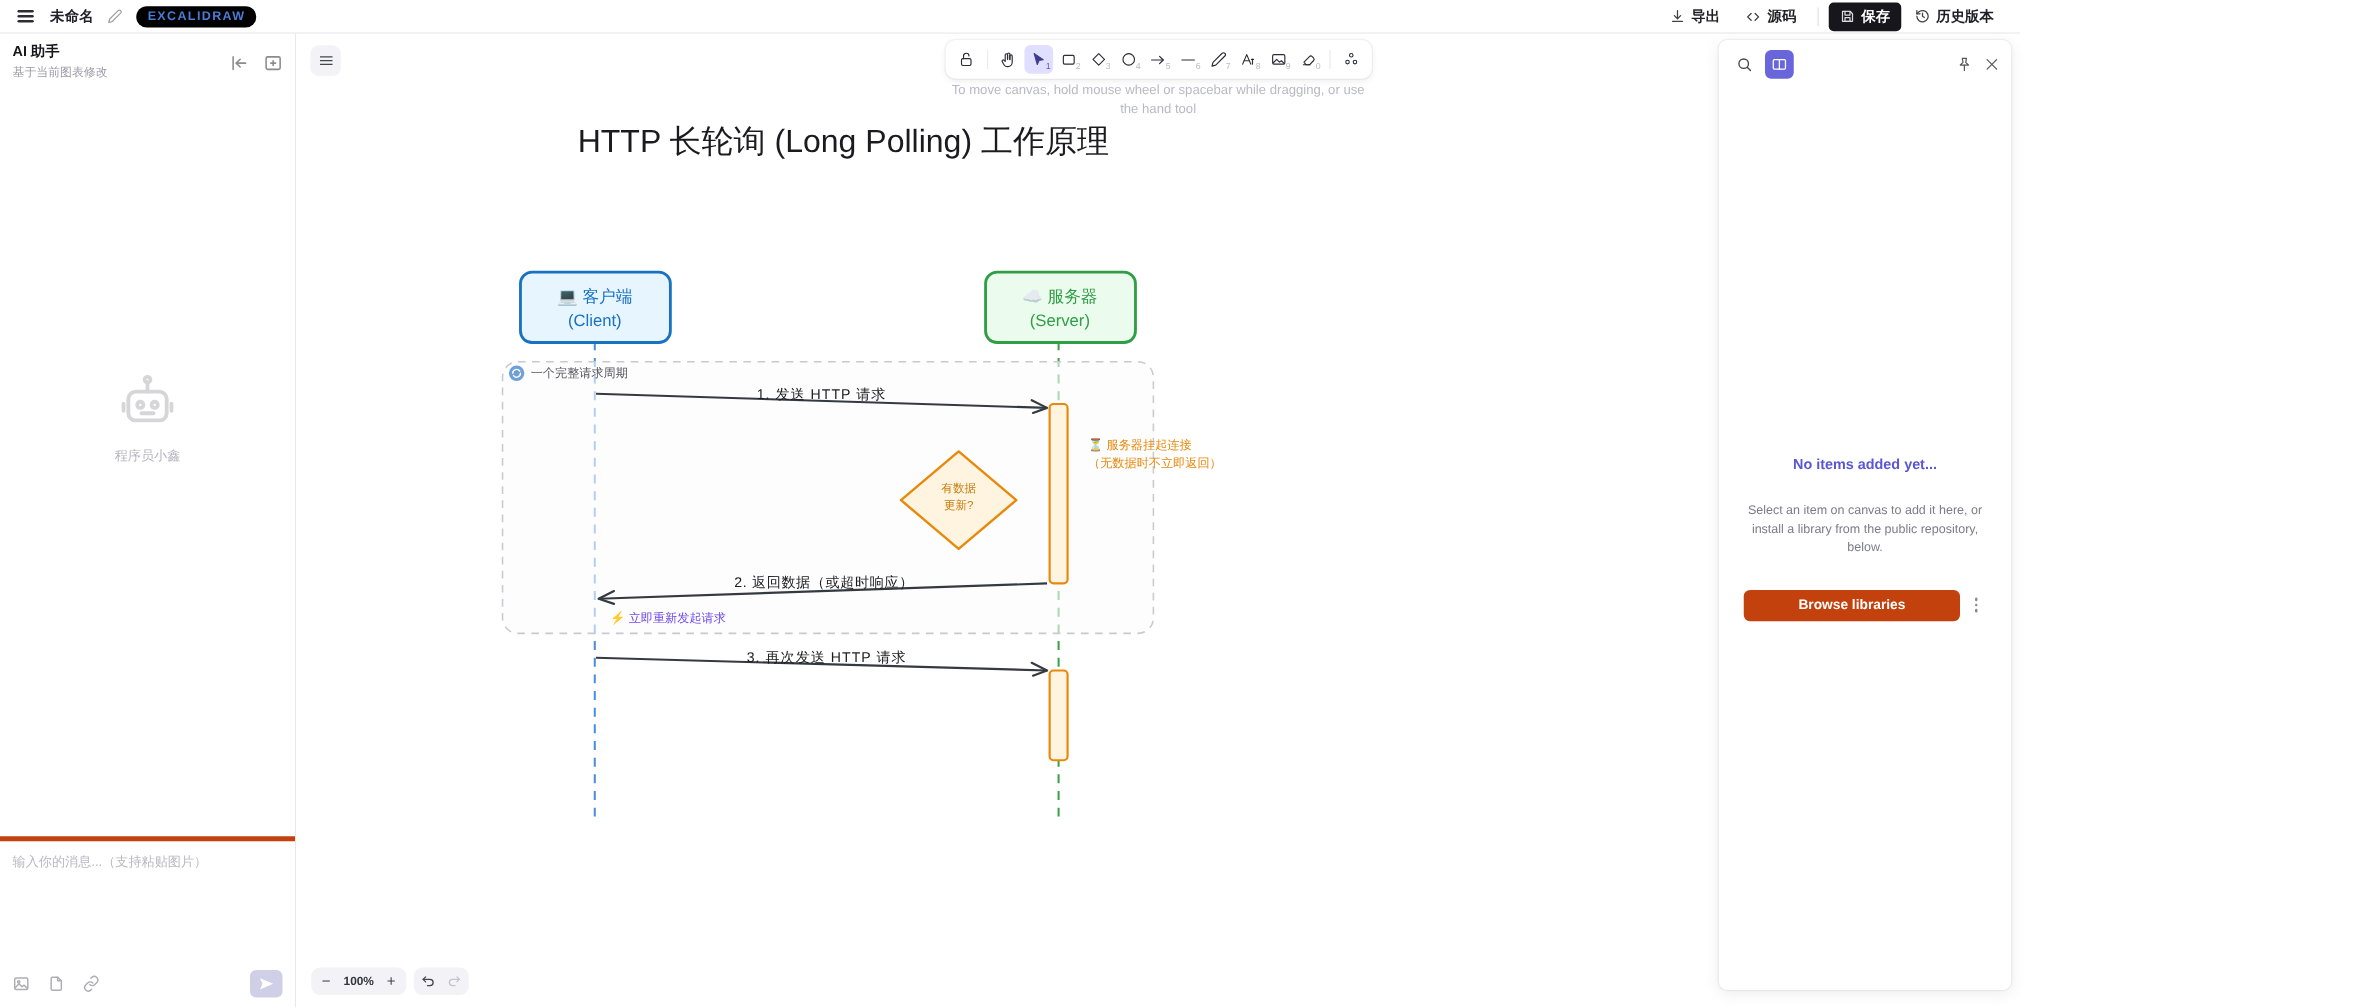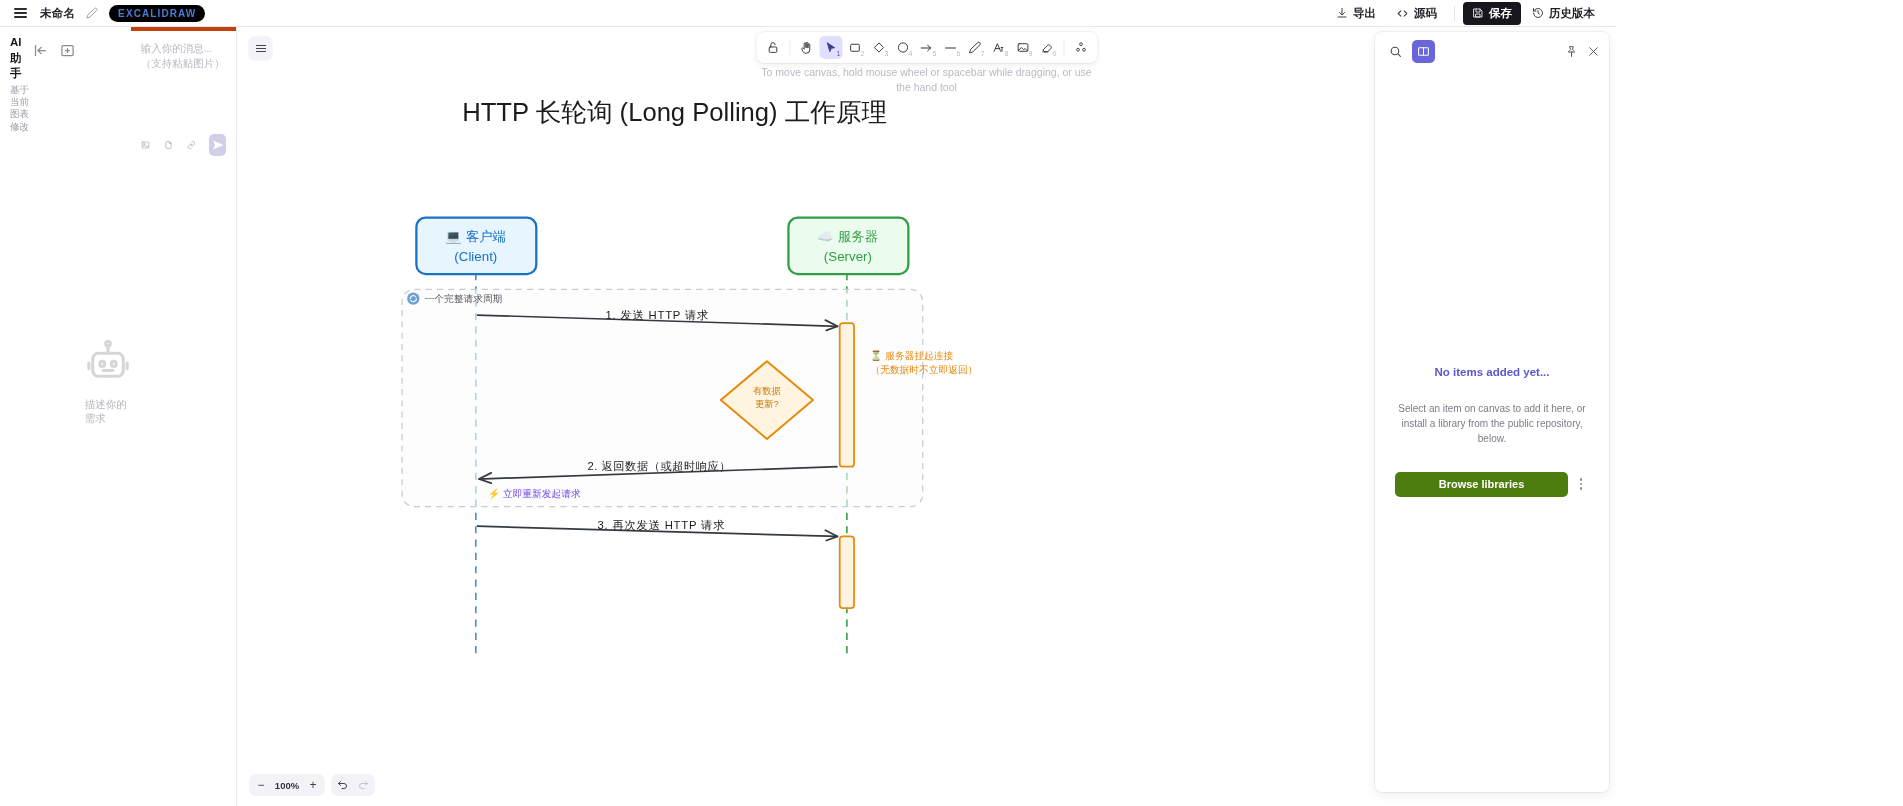--- a/index.html
+++ b/index.html
@@ -39,21 +39,21 @@
   .tb-btn.dark svg { stroke: #fff; }
   .tb-sep { width: 1px; height: 15px; background: #e2e2e8; margin: 0 6px; }
 
   
   .body { flex: 1; display: flex; position: relative; min-height: 0; }
 
   
   .ai-panel {
     width: 237px; min-width: 237px;
     background: #fff; border-right: 1px solid #e8e8ec;
-    display: flex; flex-direction: row; position: relative;
+    display: flex; flex-direction: column; position: relative;
   }
   .ai-head { padding: 8px 10px 7px 10px; display: flex; align-items: flex-start; }
   .ai-head-txt { flex: 1; }
   .ai-title { font-size: 11.5px; font-weight: 700; color: #17171d; line-height: 1.35; }
   .ai-sub { font-size: 9.5px; color: #9a9aa6; margin-top: 2px; line-height: 1.3; }
   .ai-head-btns { display: flex; gap: 12px; padding-top: 8px; }
   .ai-ic-btn { width: 15px; height: 15px; opacity: .62; cursor: pointer; }
   .ai-empty {
     flex: 1; display: flex; flex-direction: column;
     align-items: center; justify-content: center; gap: 14px;
@@ -144,21 +144,21 @@
     width: 23px; height: 23px; border-radius: 5px; cursor: pointer;
     display: flex; align-items: center; justify-content: center;
   }
   .lib-ic-btn.active { background: #6965db; }
   .lib-head-right { margin-left: auto; display: flex; align-items: center; gap: 9px; }
   .lib-body { flex: 1; display: flex; flex-direction: column; align-items: center; justify-content: center; padding: 0 20px; }
   .lib-empty-title { font-size: 11.5px; font-weight: 700; color: #5b57d1; margin-bottom: 23px; text-align: center; }
   .lib-empty-desc { font-size: 10px; color: #7c7c88; text-align: center; line-height: 1.5; margin-bottom: 26px; max-width: 196px; }
   .lib-actions { display: flex; align-items: center; gap: 5px; width: 100%; }
   .browse-btn {
-    flex: 1; background: #4d7c0f; color: #fff; font-size: 11px; font-weight: 700;
+    flex: 1; background: #c2410c; color: #fff; font-size: 11px; font-weight: 700;
     height: 25px; border-radius: 5px; display: flex; align-items: center; justify-content: center;
     cursor: pointer;
   }
   .kebab { width: 16px; display: flex; flex-direction: column; align-items: center; gap: 2px; cursor: pointer; }
   .kebab i { width: 2.5px; height: 2.5px; border-radius: 50%; background: #8a8a96; }
 </style>
 </head>
 <body>
 
 <div class="app">
@@ -238,21 +238,21 @@
         <svg class="robot-ic" width="46" height="46" viewBox="0 0 24 24" fill="none" stroke="#4a4a56" stroke-width="1.6" stroke-linecap="round" stroke-linejoin="round">
           <rect x="4" y="8" width="16" height="12" rx="3"></rect>
           <path d="M12 4v4"></path>
             <circle cx="12" cy="3" r="1.2"></circle>
           <path d="M2 13v3"></path>
             <path d="M22 13v3"></path>
           <circle cx="9" cy="13.5" r="1.3"></circle>
             <circle cx="15" cy="13.5" r="1.3"></circle>
           <path d="M9.5 17h5"></path>
         </svg>
-        <div class="ai-empty-txt">描述你的需求</div>
+        <div class="ai-empty-txt">程序员小鑫</div>
       </div>
 
       <div class="ai-compose">
         <div class="ai-compose-ph">输入你的消息...（支持粘贴图片）</div>
         <div class="ai-compose-bar">
           <svg class="ai-tool-ic" viewBox="0 0 24 24" fill="none" stroke="#55555f" stroke-width="2" stroke-linecap="round" stroke-linejoin="round">
               <rect x="3" y="4" width="18" height="16" rx="2"></rect>
               <circle cx="8.5" cy="9.5" r="1.5"></circle>
               <path d="m4 17 5-5 4 4 3-2 4 4"></path>
             </svg>

